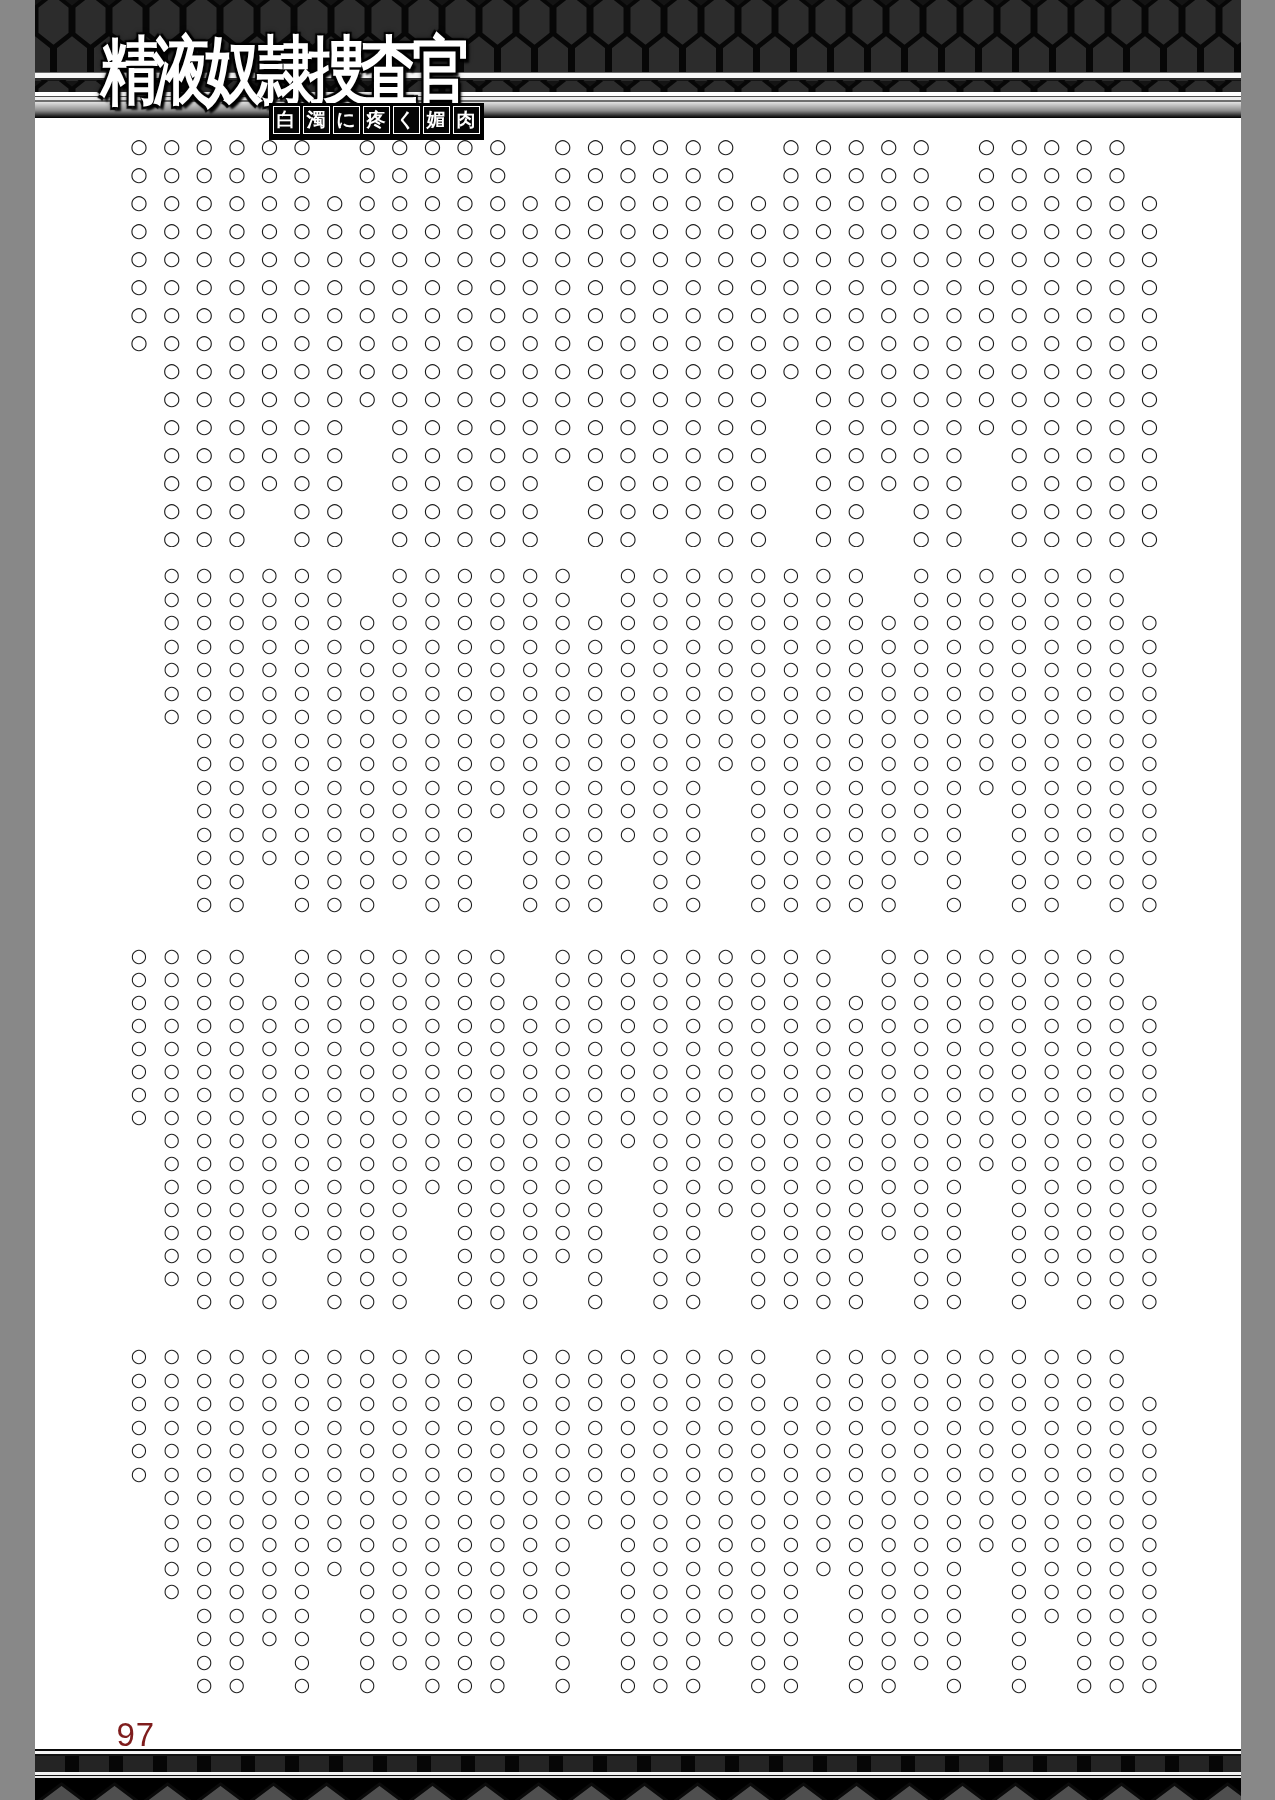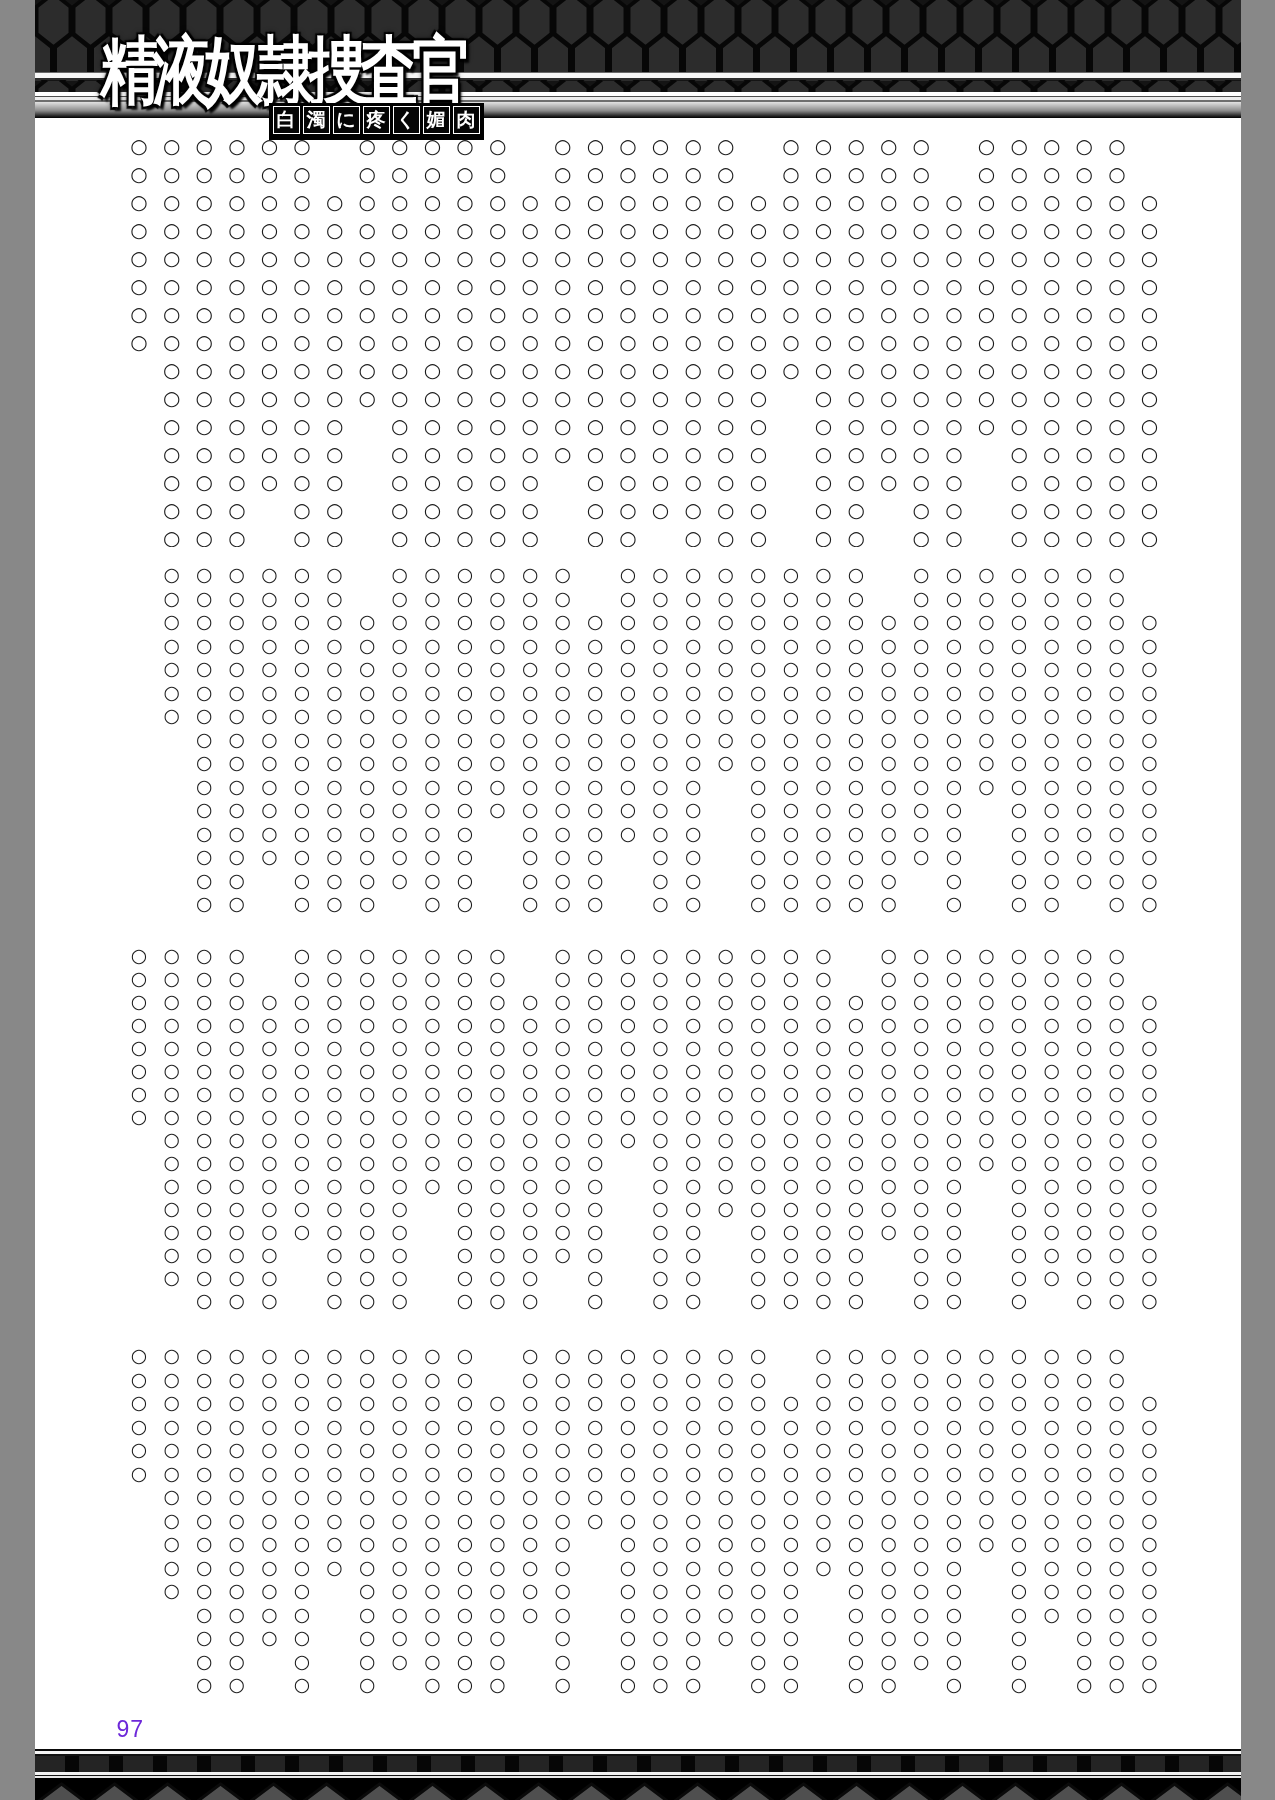--- a/index.html
+++ b/index.html
@@ -55,21 +55,21 @@
   .band .col{line-height:32.6px;white-space:pre;}
   .band-1{top:134px;height:413px;font-size:20px;letter-spacing:4px;}
   .band-2{top:563px;height:350px;font-size:19px;letter-spacing:1.5px;}
   .band-3{top:944px;height:368px;font-size:19px;letter-spacing:1px;}
   .band-4{top:1344px;height:358px;font-size:19px;letter-spacing:1.5px;}
 
   
   .page-number{
     position:absolute;left:82px;top:1716px;
     font-family:"Liberation Sans","DejaVu Sans",sans-serif;
-    font-size:23px;color:#6d28d9;letter-spacing:1px;
+    font-size:33px;color:#7f1d1d;letter-spacing:1px;
   }
 
   
   .footer-band{position:absolute;left:0;top:1748px;width:1275px;height:52px;background:#000;}
   .f-line-top{position:absolute;left:0;top:0;width:1275px;height:8px;
     background:linear-gradient(#ffffff 0 1px,#0a0a0a 1px 3px,#f4f4f4 3px 6px,#111 6px 8px);}
   .f-mid{position:absolute;left:0;top:8px;width:1275px;height:16px;
     background:repeating-linear-gradient(90deg,#242424 0 30px,#060606 30px 44px);}
   .f-line-bot{position:absolute;left:0;top:24px;width:1275px;height:7px;
     background:linear-gradient(#f2f2f2 0 3px,#161616 3px 4px,#e8e8e8 4px 6px,#000 6px 7px);}

